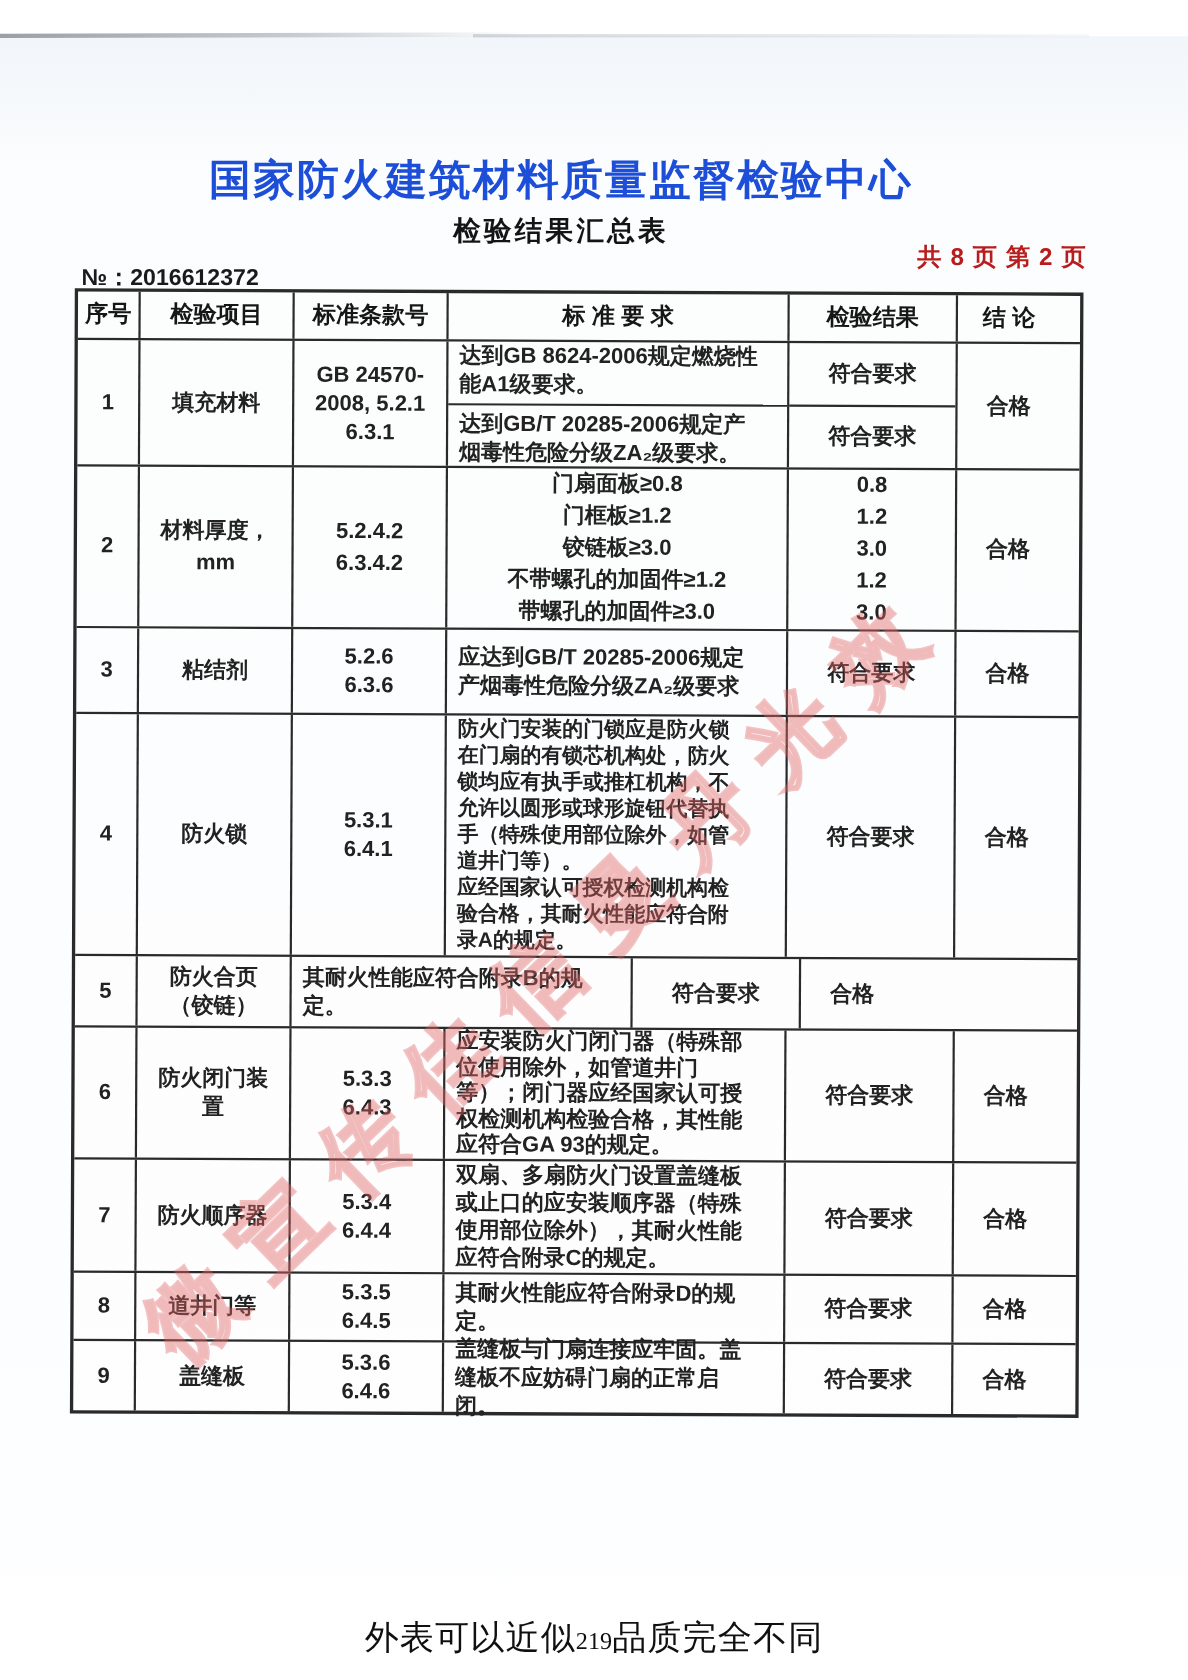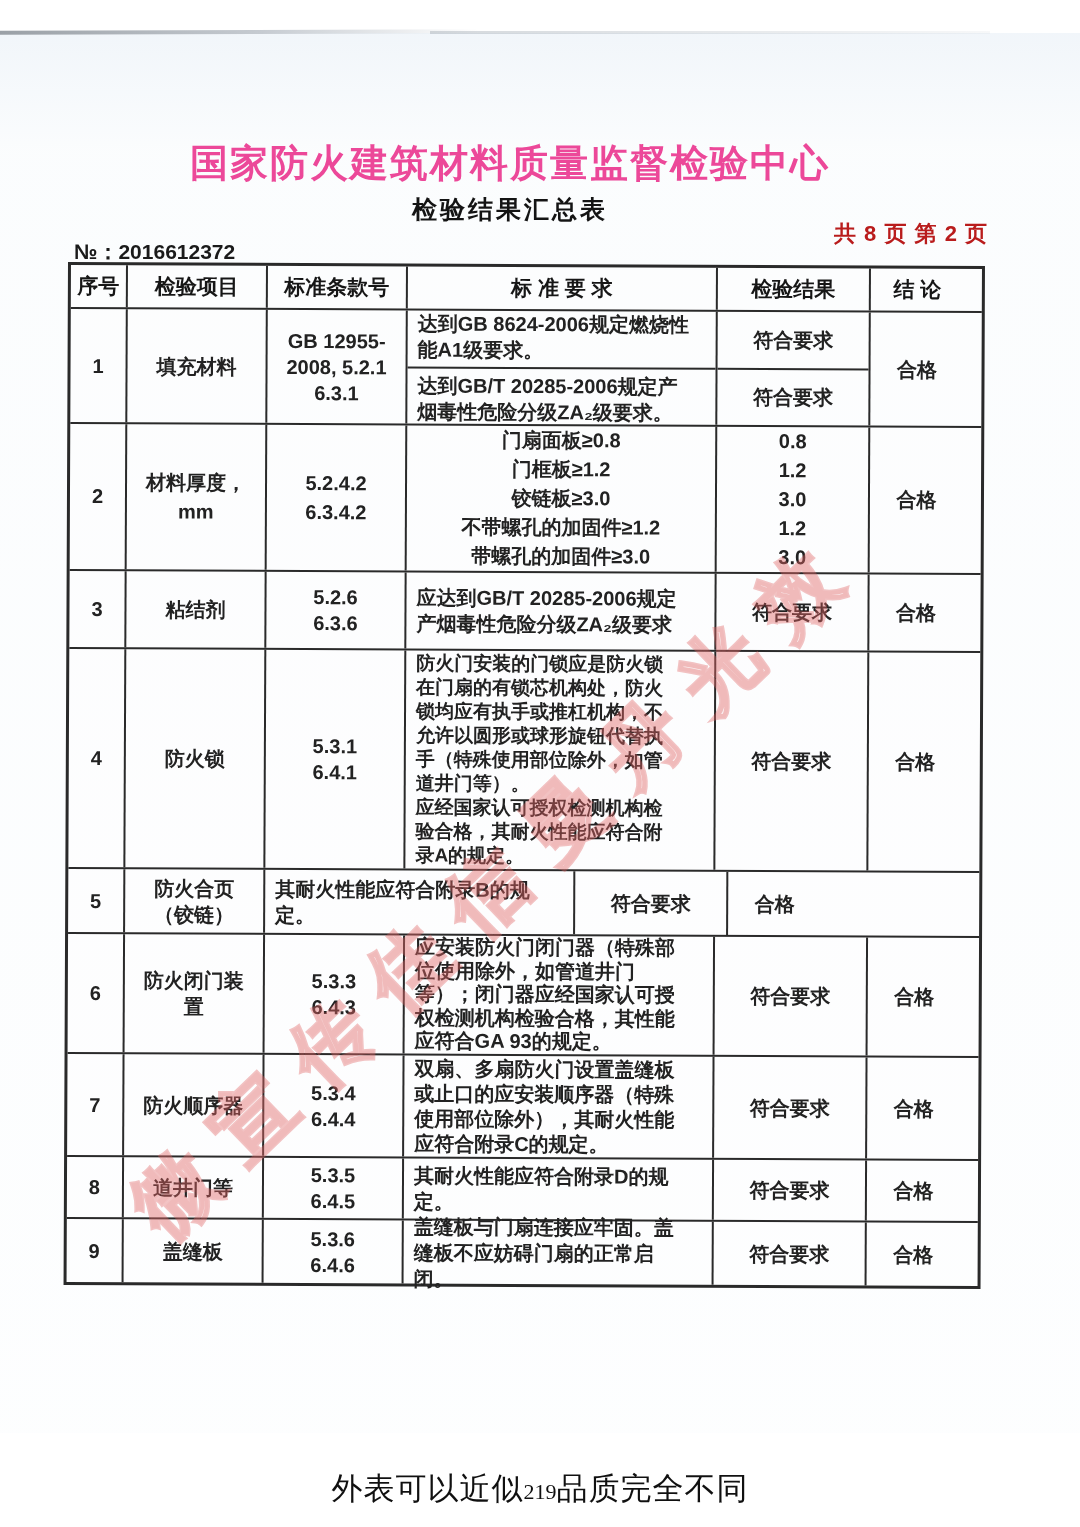--- a/index.html
+++ b/index.html
@@ -26,21 +26,21 @@
     transform:rotate(-0.15deg);z-index:1;
   }
   .scan-edge-line-faint{
     position:absolute;left:430px;top:31px;width:560px;height:3px;
     background:linear-gradient(90deg,rgba(170,178,186,.5),rgba(200,206,212,.15));
     z-index:1;
   }
   .doc{position:absolute;inset:0;z-index:2;}
   .title1{
     position:absolute;left:0;right:60px;top:138px;text-align:center;
-    font-size:38px;font-weight:700;letter-spacing:2px;color:#ec4899;
+    font-size:38px;font-weight:700;letter-spacing:2px;color:#1d4ed8;
   }
   .title2{
     position:absolute;left:0;right:60px;top:193px;text-align:center;
     font-size:25px;font-weight:700;letter-spacing:3px;color:#141414;
   }
   .page-info{
     position:absolute;right:92px;top:219px;font-size:22px;font-weight:600;color:#b91c1c;
     letter-spacing:1px;
   }
   .report-no{
@@ -125,21 +125,21 @@
           <div class="cell c0">序号</div>
           <div class="cell c1">检验项目</div>
           <div class="cell c2">标准条款号</div>
           <div class="cell c3">标 准 要 求</div>
           <div class="cell c4">检验结果</div>
           <div class="cell c5">结 论</div>
         </div>
         <div class="trow r1">
           <div class="cell c0">1</div>
           <div class="cell c1">填充材料</div>
-          <div class="cell c2">GB 12955-
+          <div class="cell c2">GB 24570-
 2008, 5.2.1
 6.3.1</div>
           <div class="cell c3 stack"><div class="sub reqtxt">达到GB 8624-2006规定燃烧性
 能A1级要求。</div><div class="sub reqtxt bt">达到GB/T 20285-2006规定产
 烟毒性危险分级ZA₂级要求。</div></div>
           <div class="cell c4 stack"><div class="sub restxt">符合要求</div><div class="sub restxt bt">符合要求</div></div>
           <div class="cell c5">合格</div>
         </div>
         <div class="trow r2">
           <div class="cell c0">2</div>

